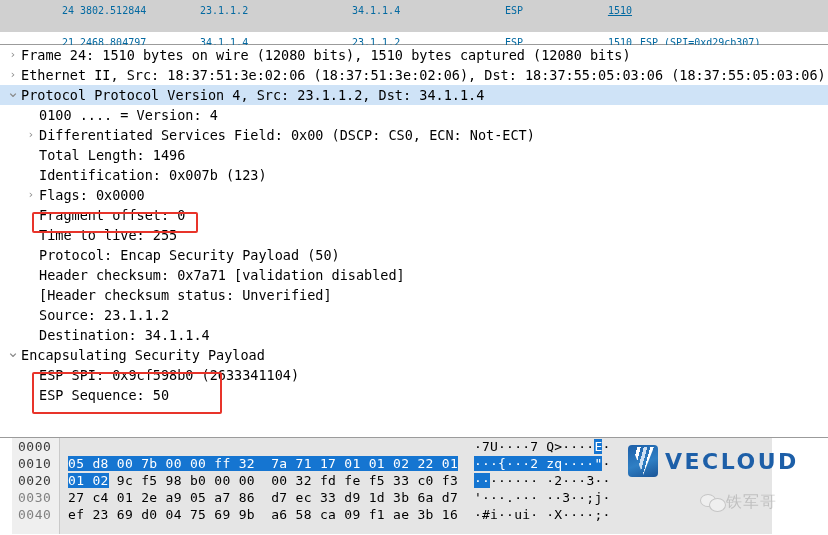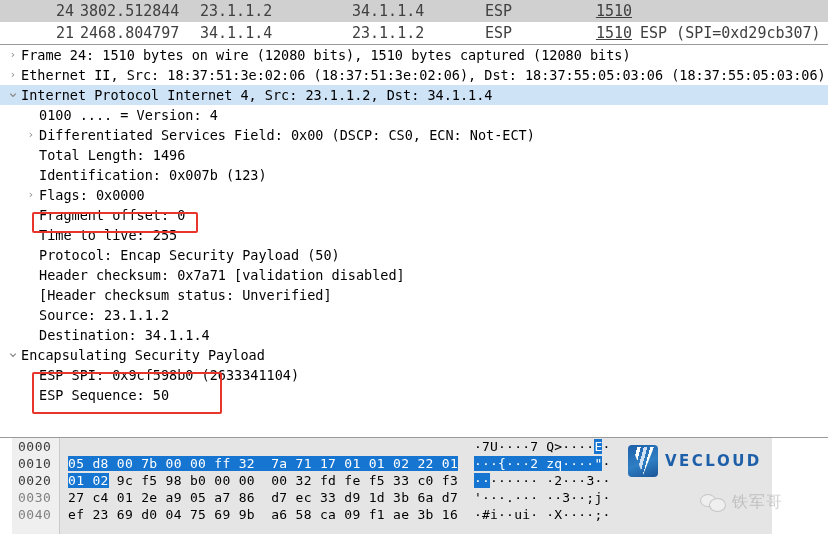--- a/index.html
+++ b/index.html
@@ -16,34 +16,34 @@
   
   #packet-list {
     width: 828px;
     height: 45px;
     background: #ffffff;
     border-bottom: 1px solid #9b9b9b;
     box-sizing: border-box;
     position: relative;
   }
   .pl-row {
-    height: 22px;
+    height: 32px;
     line-height: 22px;
-    font-size: 15px;
-    color: #404040;
+    font-size: 10px;
+    color: #0369a1;
     white-space: nowrap;
     position: relative;
   }
   .pl-row.selected { background: #d0d0d0; }
   .pl-cell { position: absolute; top: 0; }
   .c-no   { left: 0;   width: 74px; text-align: right; }
   .c-time { left: 80px; }
   .c-src  { left: 200px; }
   .c-dst  { left: 352px; }
-  .c-proto{ left: 485px; }
+  .c-proto{ left: 505px; }
   .c-len  { left: 568px; width: 64px; text-align: right; text-decoration: underline;}
   .c-info { left: 640px; }
 
   
   #packet-detail {
     width: 828px;
     height: 393px;
     background: #ffffff;
     position: relative;
     box-sizing: border-box;
@@ -149,31 +149,30 @@
     position: absolute;
     left: 4px; top: 2px;
     width: 22px; height: 28px;
     background:
       linear-gradient(105deg, transparent 0 18%, #ffffff 18% 30%, transparent 30% 40%,
                        #cfe0f2 40% 52%, transparent 52% 62%, #ffffff 62% 74%, transparent 74%);
     clip-path: polygon(0 0, 100% 0, 50% 100%);
   }
   #vecloud-text {
     font-family: "DejaVu Sans", "Liberation Sans", sans-serif;
-    font-size: 15px;
+    font-size: 22px;
     font-weight: bold;
     letter-spacing: 2.5px;
     color: #1d5fa8;
   }
   #wechat-watermark {
     position: absolute;
     left: 700px; top: 492px;
     display: flex;
     align-items: center;
-    gap: 6px;
     opacity: 0.42;
   }
   #wechat-icon {
     width: 26px; height: 20px;
     position: relative;
   }
   #wechat-icon .b1, #wechat-icon .b2 {
     position: absolute;
     border: 1.6px solid #9a9a9a;
     border-radius: 50%;
@@ -215,21 +214,21 @@
     <div class="dt-row">
       <span class="dt-arrow d0">›</span>
       <span class="dt-text lvl0">Frame 24: 1510 bytes on wire (12080 bits), 1510 bytes captured (12080 bits)</span>
     </div>
     <div class="dt-row">
       <span class="dt-arrow d0">›</span>
       <span class="dt-text lvl0">Ethernet II, Src: 18:37:51:3e:02:06 (18:37:51:3e:02:06), Dst: 18:37:55:05:03:06 (18:37:55:05:03:06)</span>
     </div>
     <div class="dt-row sel">
       <span class="dt-arrow d0" style="font-size: 15px; line-height: 14px;">⌄</span>
-      <span class="dt-text lvl0">Internet Protocol Internet 4, Src: 23.1.1.2, Dst: 34.1.1.4</span>
+      <span class="dt-text lvl0">Protocol Protocol Version 4, Src: 23.1.1.2, Dst: 34.1.1.4</span>
     </div>
     <div class="dt-row">
       <span class="dt-text lvl1">0100 .... = Version: 4</span>
     </div>
     <div class="dt-row">
       <span class="dt-arrow d1">›</span>
       <span class="dt-text lvl1">Differentiated Services Field: 0x00 (DSCP: CS0, ECN: Not-ECT)</span>
     </div>
     <div class="dt-row">
       <span class="dt-text lvl1">Total Length: 1496</span>

